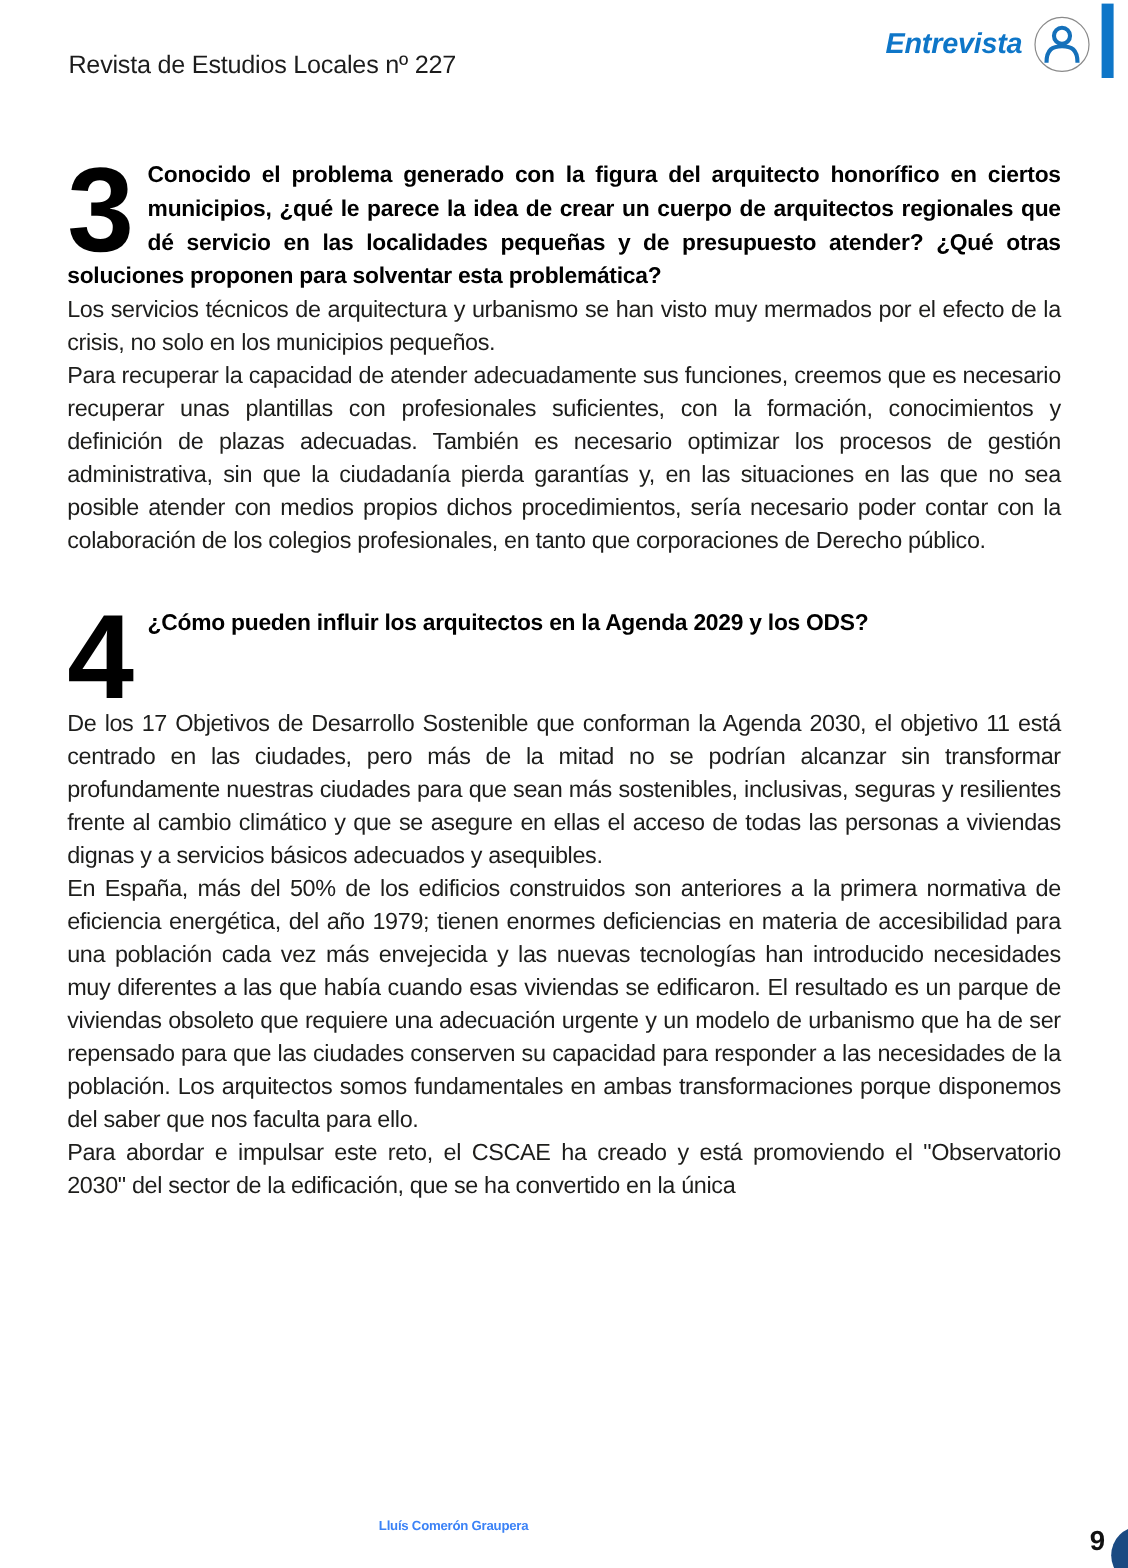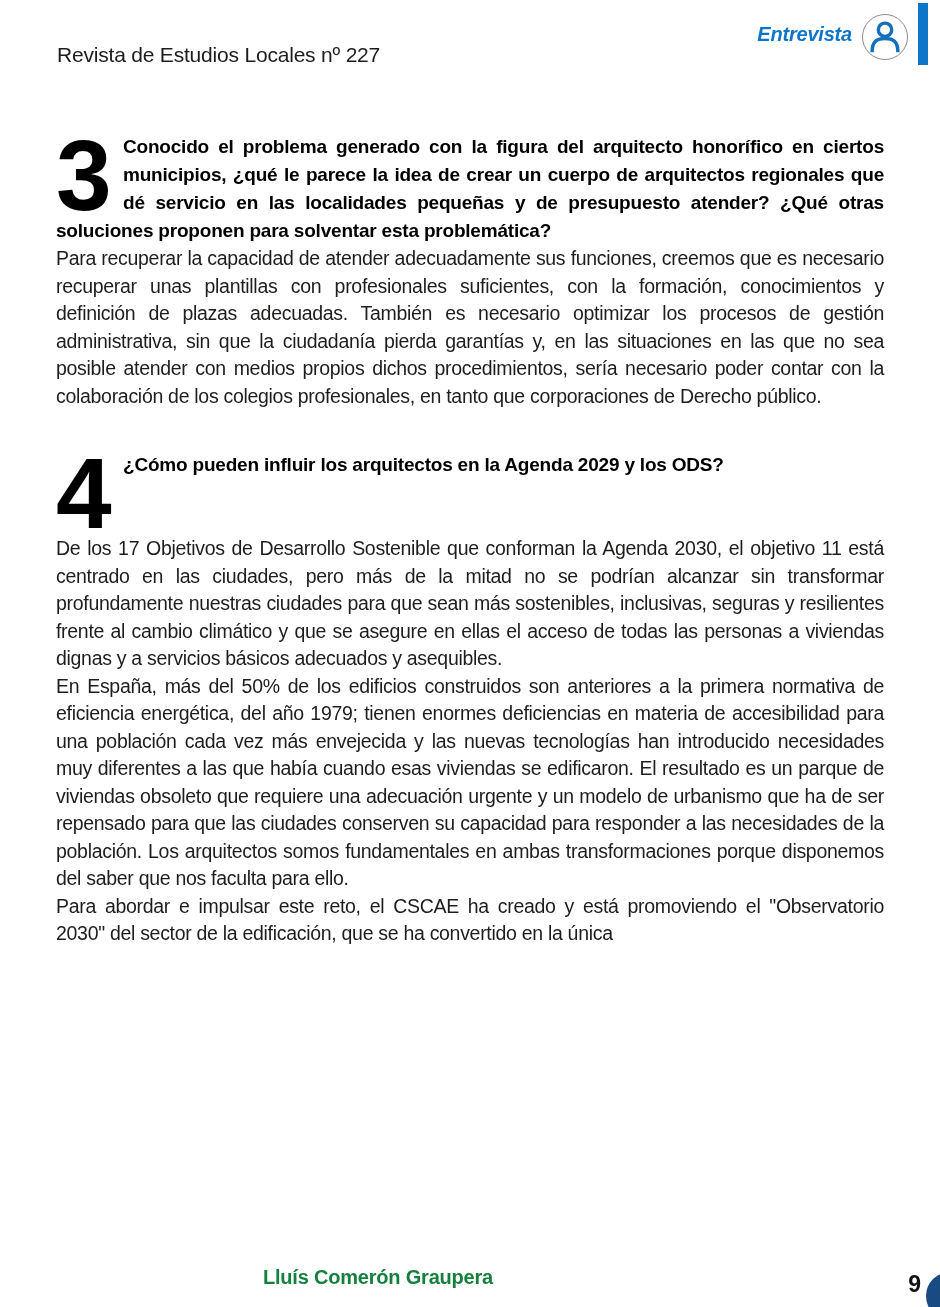--- a/index.html
+++ b/index.html
@@ -23,21 +23,21 @@
     top: 42px;
     font-size: 21px;
     line-height: 26px;
     color: #1c1c1c;
     letter-spacing: -0.2px;
   }
   .section-label {
     position: absolute;
     right: 88px;
     top: 23px;
-    font-size: 20px;
+    font-size: 24px;
     font-weight: 700;
     font-style: italic;
     color: #0e76c8;
     letter-spacing: -0.2px;
   }
   .person-badge {
     position: absolute;
     left: 862px;
     top: 14px;
     width: 46px;
@@ -102,22 +102,22 @@
   .q4-p3 { margin-top: 25px; }
 
   
   .interviewee {
     position: absolute;
     left: 0;
     top: 1266px;
     width: 756px;
     text-align: center;
     font-weight: 700;
-    font-size: 20px;
-    color: #15803d;
+    font-size: 11px;
+    color: #3b82f6;
     letter-spacing: -0.2px;
   }
   .page-number {
     position: absolute;
     top: 1270px;
     right: 19px;
     font-size: 23px;
     line-height: 28px;
     font-weight: 700;
     color: #111111;
@@ -149,20 +149,21 @@
   </div>
 
   <div class="accent-bar"></div>
 
   <div id="content">
 
     <div class="question q3-question">
       <span class="dropcap">3</span><span>Conocido el problema generado con la figura del arquitecto honorífico en ciertos municipios, ¿qué le parece la idea de crear un cuerpo de arquitectos regionales que dé servicio en las localidades pequeñas y de presupuesto atender? ¿Qué otras soluciones proponen para solventar esta problemática?</span>
     </div>
 
+    <p class="body-par q3-p1">Los servicios técnicos de arquitectura y urbanismo se han visto muy mermados por el efecto de la crisis, no solo en los municipios pequeños.</p>
 
     <p class="body-par q3-p2">Para recuperar la capacidad de atender adecuadamente sus funciones, creemos que es necesario recuperar unas plantillas con profesionales suficientes, con la formación, conocimientos y definición de plazas adecuadas. También es necesario optimizar los procesos de gestión administrativa, sin que la ciudadanía pierda garantías y, en las situaciones en las que no sea posible atender con medios propios dichos procedimientos, sería necesario poder contar con la colaboración de los colegios profesionales, en tanto que corporaciones de Derecho público.</p>
 
     <div class="question q4-question">
       <span class="dropcap">4</span><span>¿Cómo pueden influir los arquitectos en la Agenda 2029 y los ODS?</span>
     </div>
 
     <p class="body-par q4-p1">De los 17 Objetivos de Desarrollo Sostenible que conforman la Agenda 2030, el objetivo 11 está centrado en las ciudades, pero más de la mitad no se podrían alcanzar sin transformar profundamente nuestras ciudades para que sean más sostenibles, inclusivas, seguras y resilientes frente al cambio climático y que se asegure en ellas el acceso de todas las personas a viviendas dignas y a servicios básicos adecuados y asequibles.</p>
 
     <p class="body-par q4-p2">En España, más del 50% de los edificios construidos son anteriores a la primera normativa de eficiencia energética, del año 1979; tienen enormes deficiencias en materia de accesibilidad para una población cada vez más envejecida y las nuevas tecnologías han introducido necesidades muy diferentes a las que había cuando esas viviendas se edificaron. El resultado es un parque de viviendas obsoleto que requiere una adecuación urgente y un modelo de urbanismo que ha de ser repensado para que las ciudades conserven su capacidad para responder a las necesidades de la población. Los arquitectos somos fundamentales en ambas transformaciones porque disponemos del saber que nos faculta para ello.</p>

